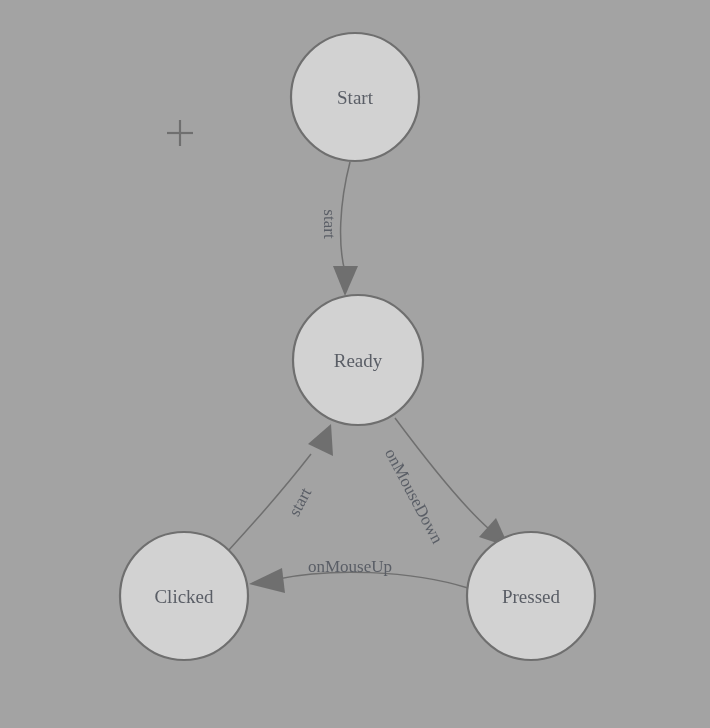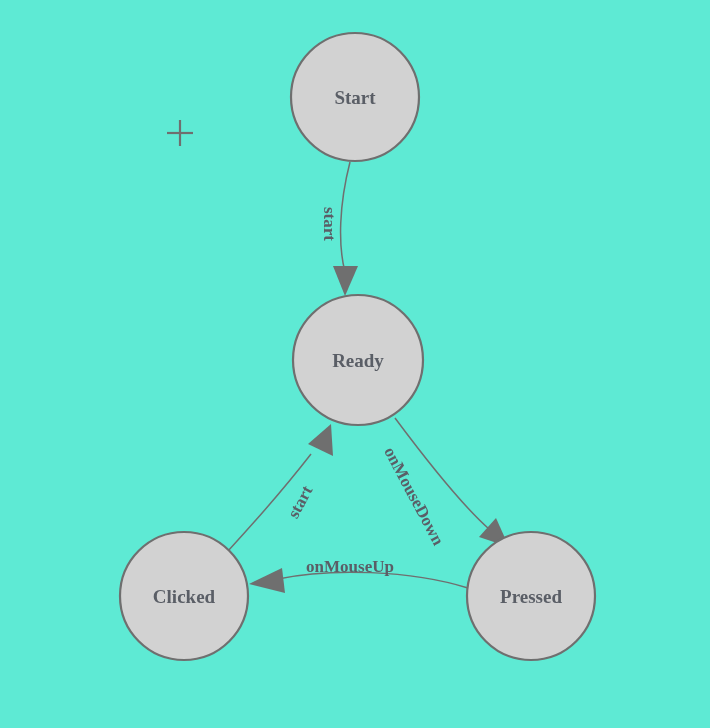--- a/index.html
+++ b/index.html
@@ -4,24 +4,23 @@
 <style>
   html, body {
     margin: 0;
     padding: 0;
     background: #ffffff;
   }
   #canvas {
     position: relative;
     width: 710px;
     height: 728px;
-    background: #5eead4;
+    background: #a3a3a3;
     overflow: hidden;
     font-family: "Liberation Serif", "DejaVu Serif", serif;
-    font-weight: bold;
   }
   #diagram-svg {
     position: absolute;
     left: 0;
     top: 0;
     width: 710px;
     height: 728px;
     display: block;
   }
   .node-circle {

